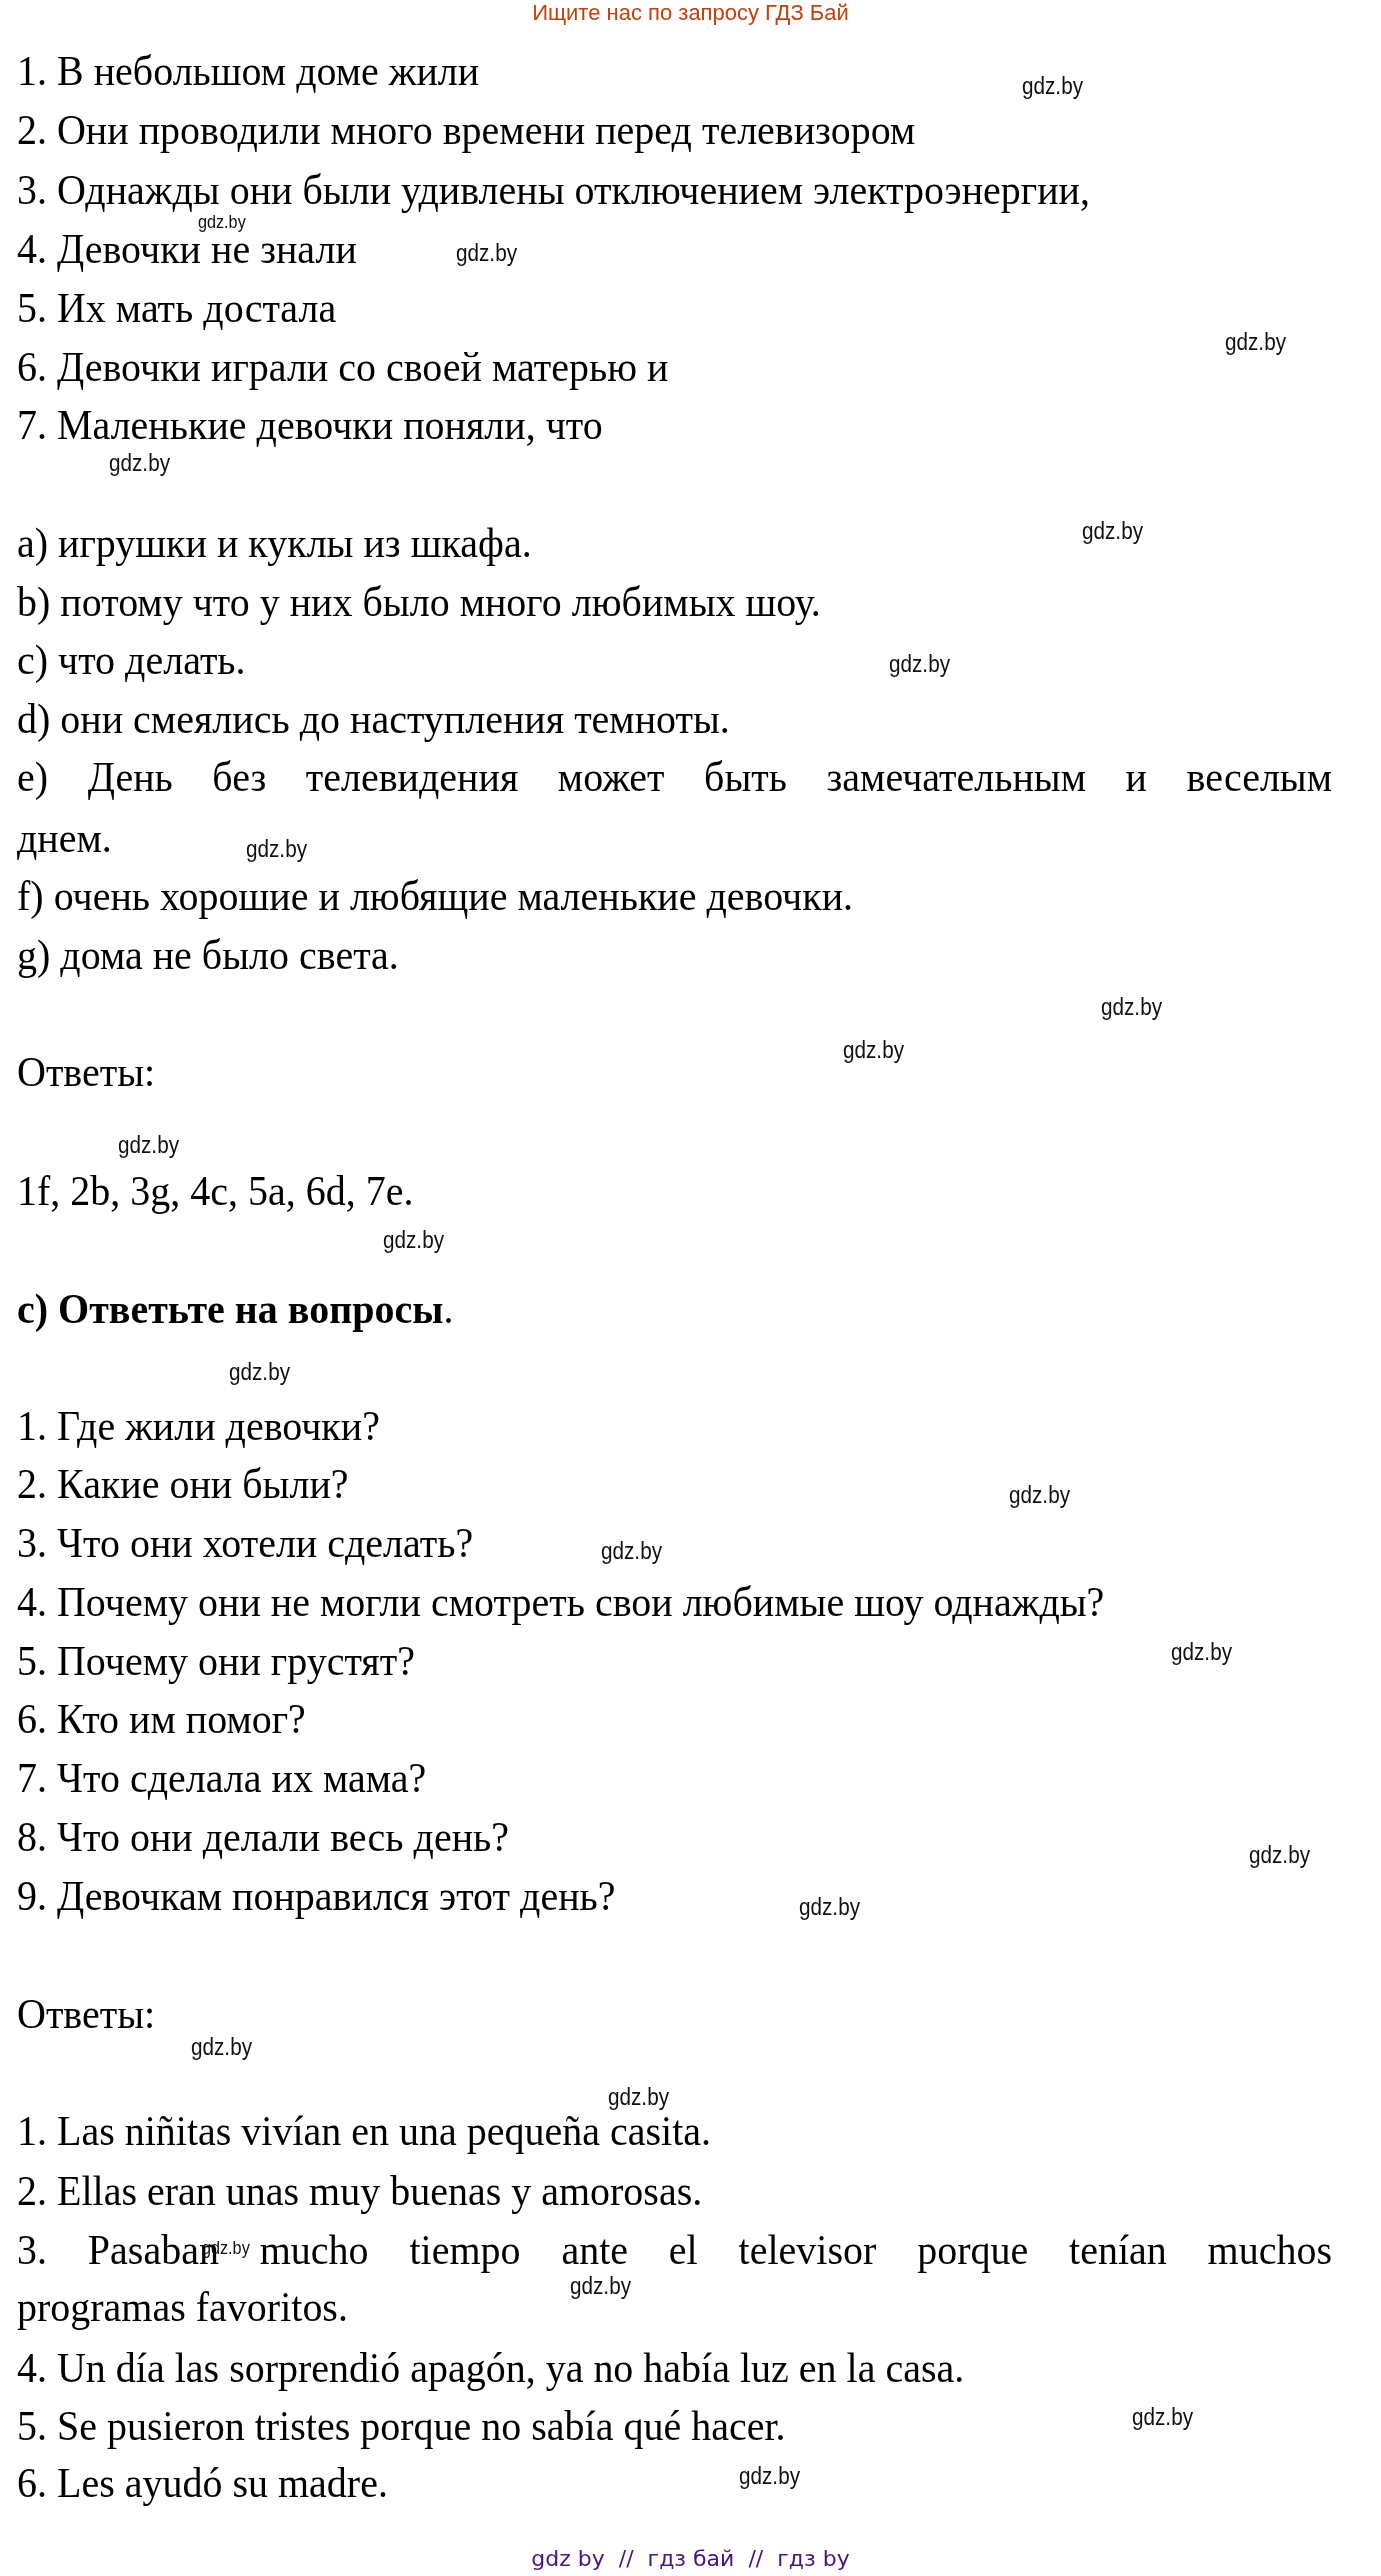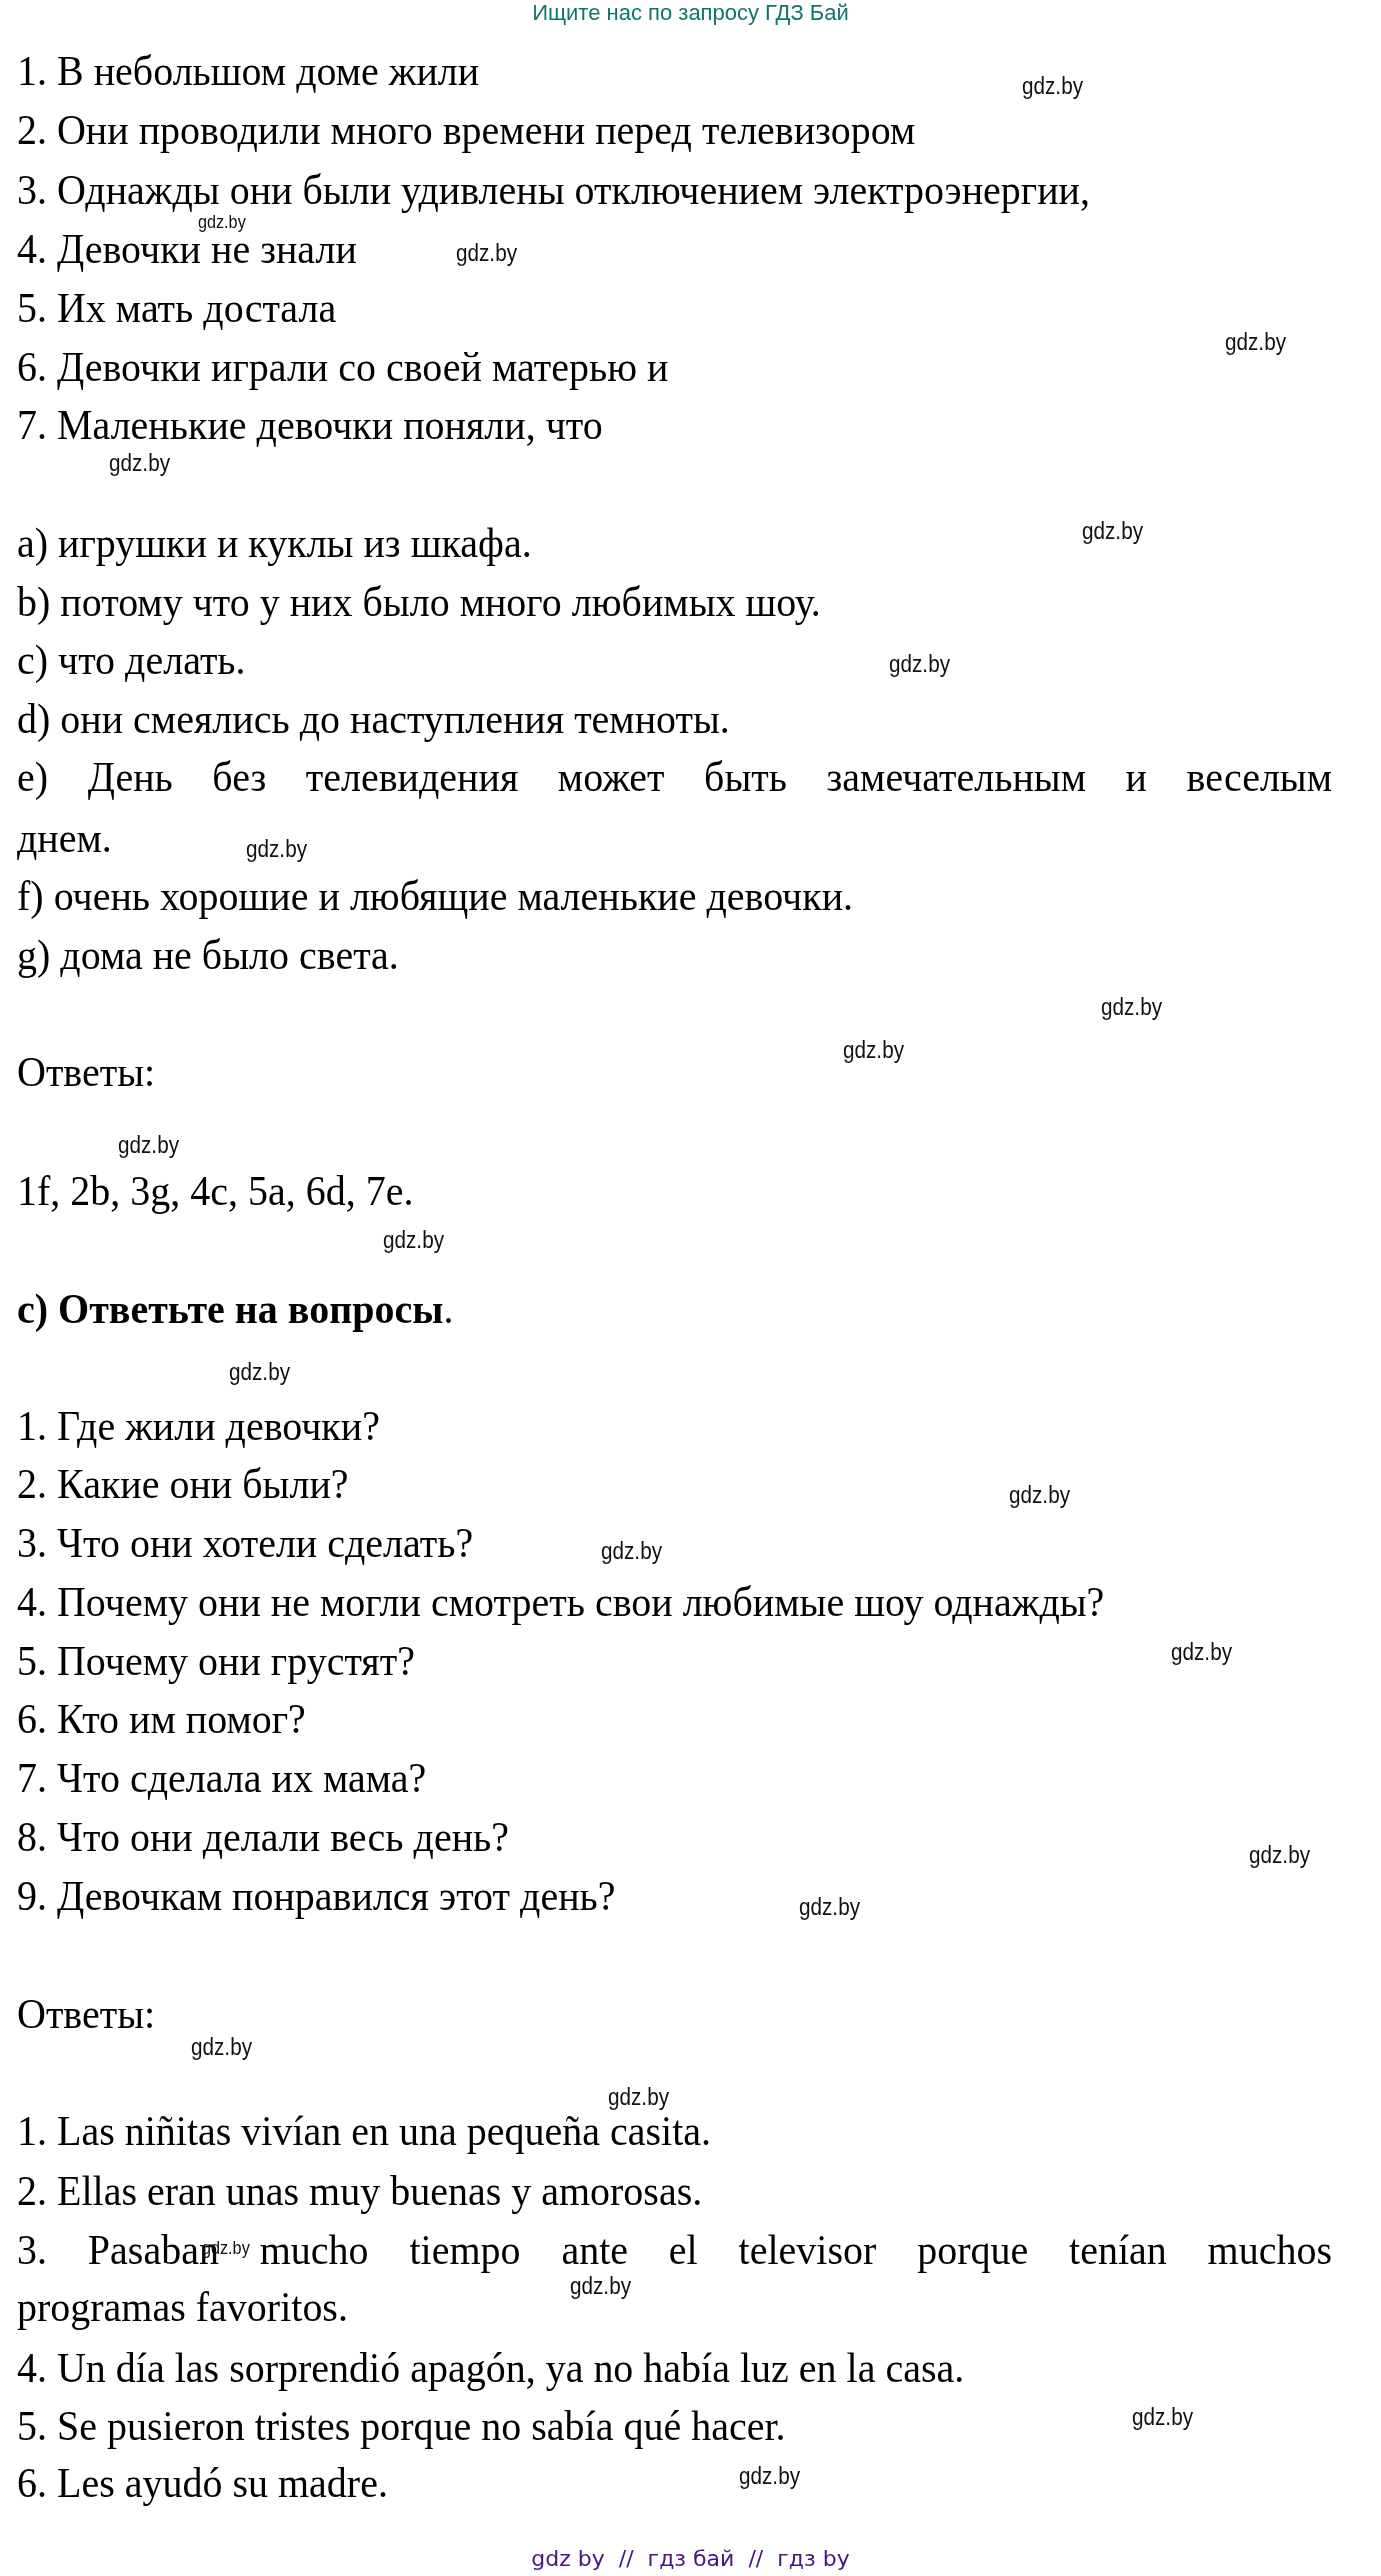--- a/index.html
+++ b/index.html
@@ -1,18 +1,18 @@
 <!DOCTYPE html>
 <html style="font-size:13px"><head>
 <meta charset="utf-8">
 <style>
   html, body { margin: 0; padding: 0; background: #ffffff; }
   body { width: 1381px; height: 2576px; position: relative; overflow: hidden; }
   .header { position: absolute; top: 0; left: 0; width: 1381px; text-align: center;
-            font-family: "Liberation Sans", sans-serif; font-size: 22px; color: #0f766e; line-height: 25px; }
+            font-family: "Liberation Sans", sans-serif; font-size: 22px; color: #c2410c; line-height: 25px; }
   .footer { position: absolute; top: 2545px; left: 0; width: 1381px; text-align: center;
             font-family: "DejaVu Sans", sans-serif; font-size: 22px; color: #4b1480; line-height: 28px; white-space: pre; }
   .line { position: absolute; left: 16.5px; font-family: "Liberation Serif", serif; font-size: 43px;
           line-height: 49px; color: #000; white-space: nowrap; transform: scaleX(0.93); transform-origin: left center; }
   .justify { width: 1414px; text-align: justify; text-align-last: justify; white-space: normal; }
   .bold { font-weight: bold; }
   .wm { position: absolute; font-family: "Liberation Sans", sans-serif; font-size: 23px; color: #111;
         line-height: 25px; transform: scaleX(0.9); transform-origin: left center; }
 </style>
 </head>

